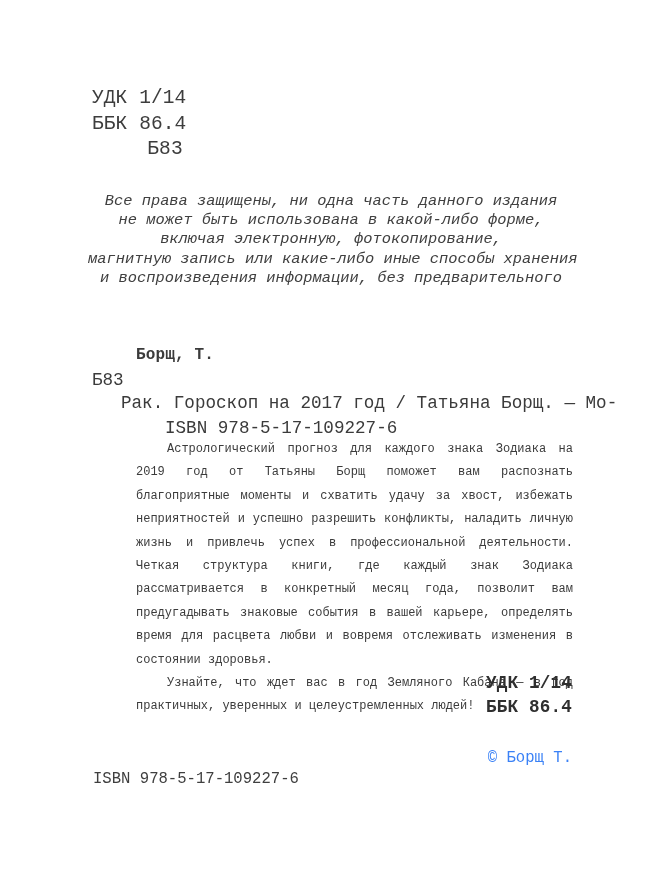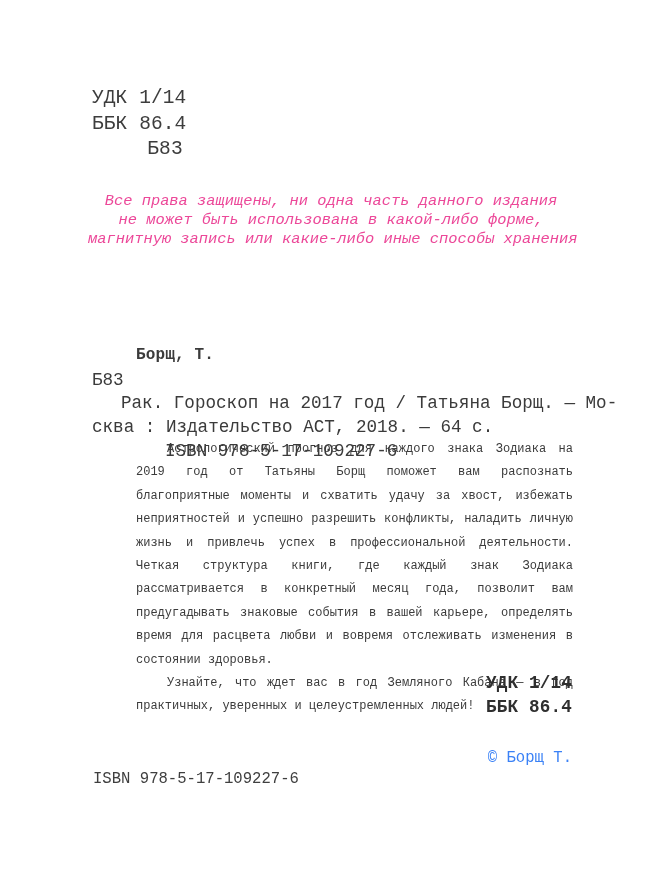--- a/index.html
+++ b/index.html
@@ -36,21 +36,21 @@
   
   .rights {
     position: absolute;
     left: 88px;
     top: 192px;
     width: 486px;
     text-align: center;
     font-style: italic;
     font-size: 15.4px;
     line-height: 19.2px;
-    color: #ec4899;
+    color: #404040;
   }
   .rights .rline { display: block; white-space: nowrap; }
 
   
   .biblio {
     position: absolute;
     left: 92px;
     top: 344px;
     width: 482px;
     font-size: 17.6px;
@@ -145,30 +145,31 @@
 
   <div class="udk-top">
     <div class="line-udk">УДК 1/14</div>
     <div class="line-bbk">ББК 86.4</div>
     <div class="line-code">Б83</div>
   </div>
 
   <div class="rights">
     <span class="rline">Все права защищены, ни одна часть данного издания</span>
     <span class="rline">не может быть использована в какой-либо форме,</span>
+    <span class="rline">включая электронную, фотокопирование,</span>
     <span class="rline">магнитную запись или какие-либо иные способы хранения</span>
+    <span class="rline">и воспроизведения информации, без предварительного</span>
   </div>
 
   <div class="biblio">
     <div class="author">Борщ, Т.</div>
     <div class="rec-row">
       <span class="shelf">Б83</span>
       <span class="rec-body">
         <span class="l1">Рак. Гороскоп на 2017 год / Татьяна Борщ. — Мо-</span>
-        <span class="l2">сква : Издательство АСТ, 2018. — 64 с.</span>
       </span>
     </div>
     <div class="isbn-line">ISBN 978-5-17-109227-6</div>
   </div>
 
   <div class="annotation">
     <p>Астрологический прогноз для каждого знака Зодиака на 2019 год от Татьяны Борщ поможет вам распознать благоприятные моменты и схватить удачу за хвост, избежать неприятностей и успешно разрешить конфликты, наладить личную жизнь и привлечь успех в профессиональной деятельности. Четкая структура книги, где каждый знак Зодиака рассматривается в конкретный месяц года, позволит вам предугадывать знаковые события в вашей карьере, определять время для расцвета любви и вовремя отслеживать изменения в состоянии здоровья.</p>
     <p>Узнайте, что ждет вас в год Земляного Кабана — в год практичных, уверенных и целеустремленных людей!</p>
   </div>
 

